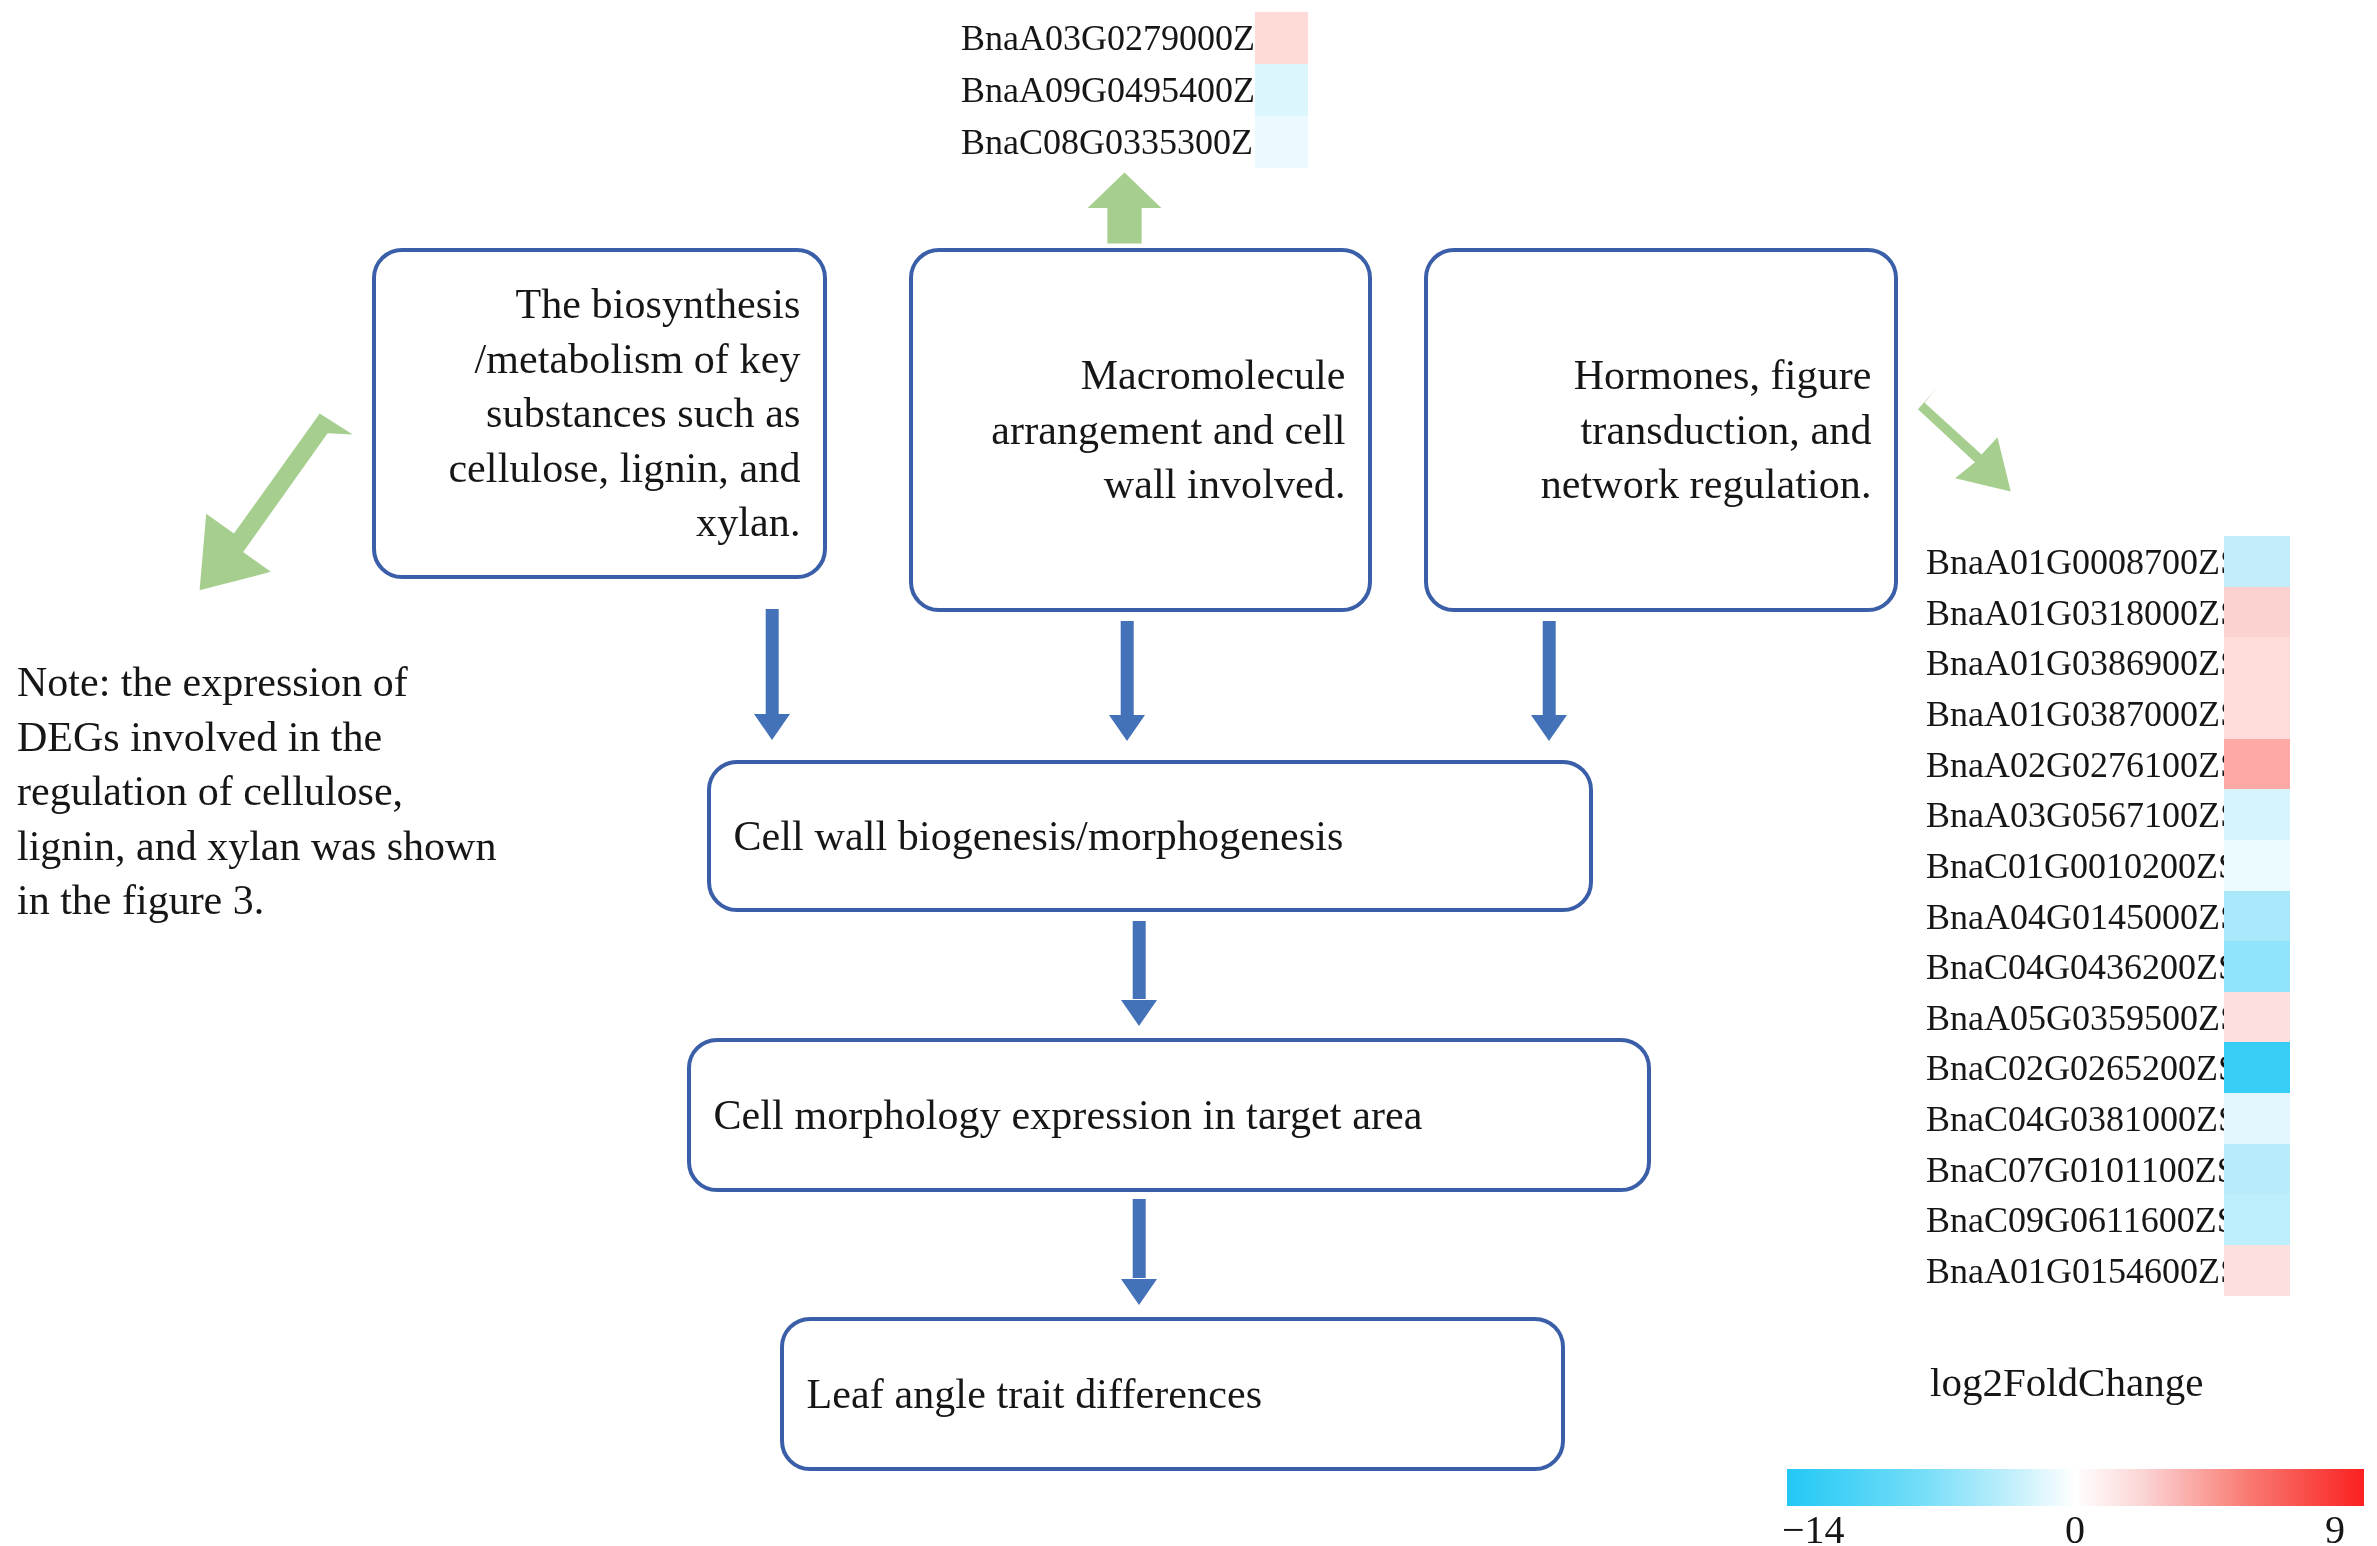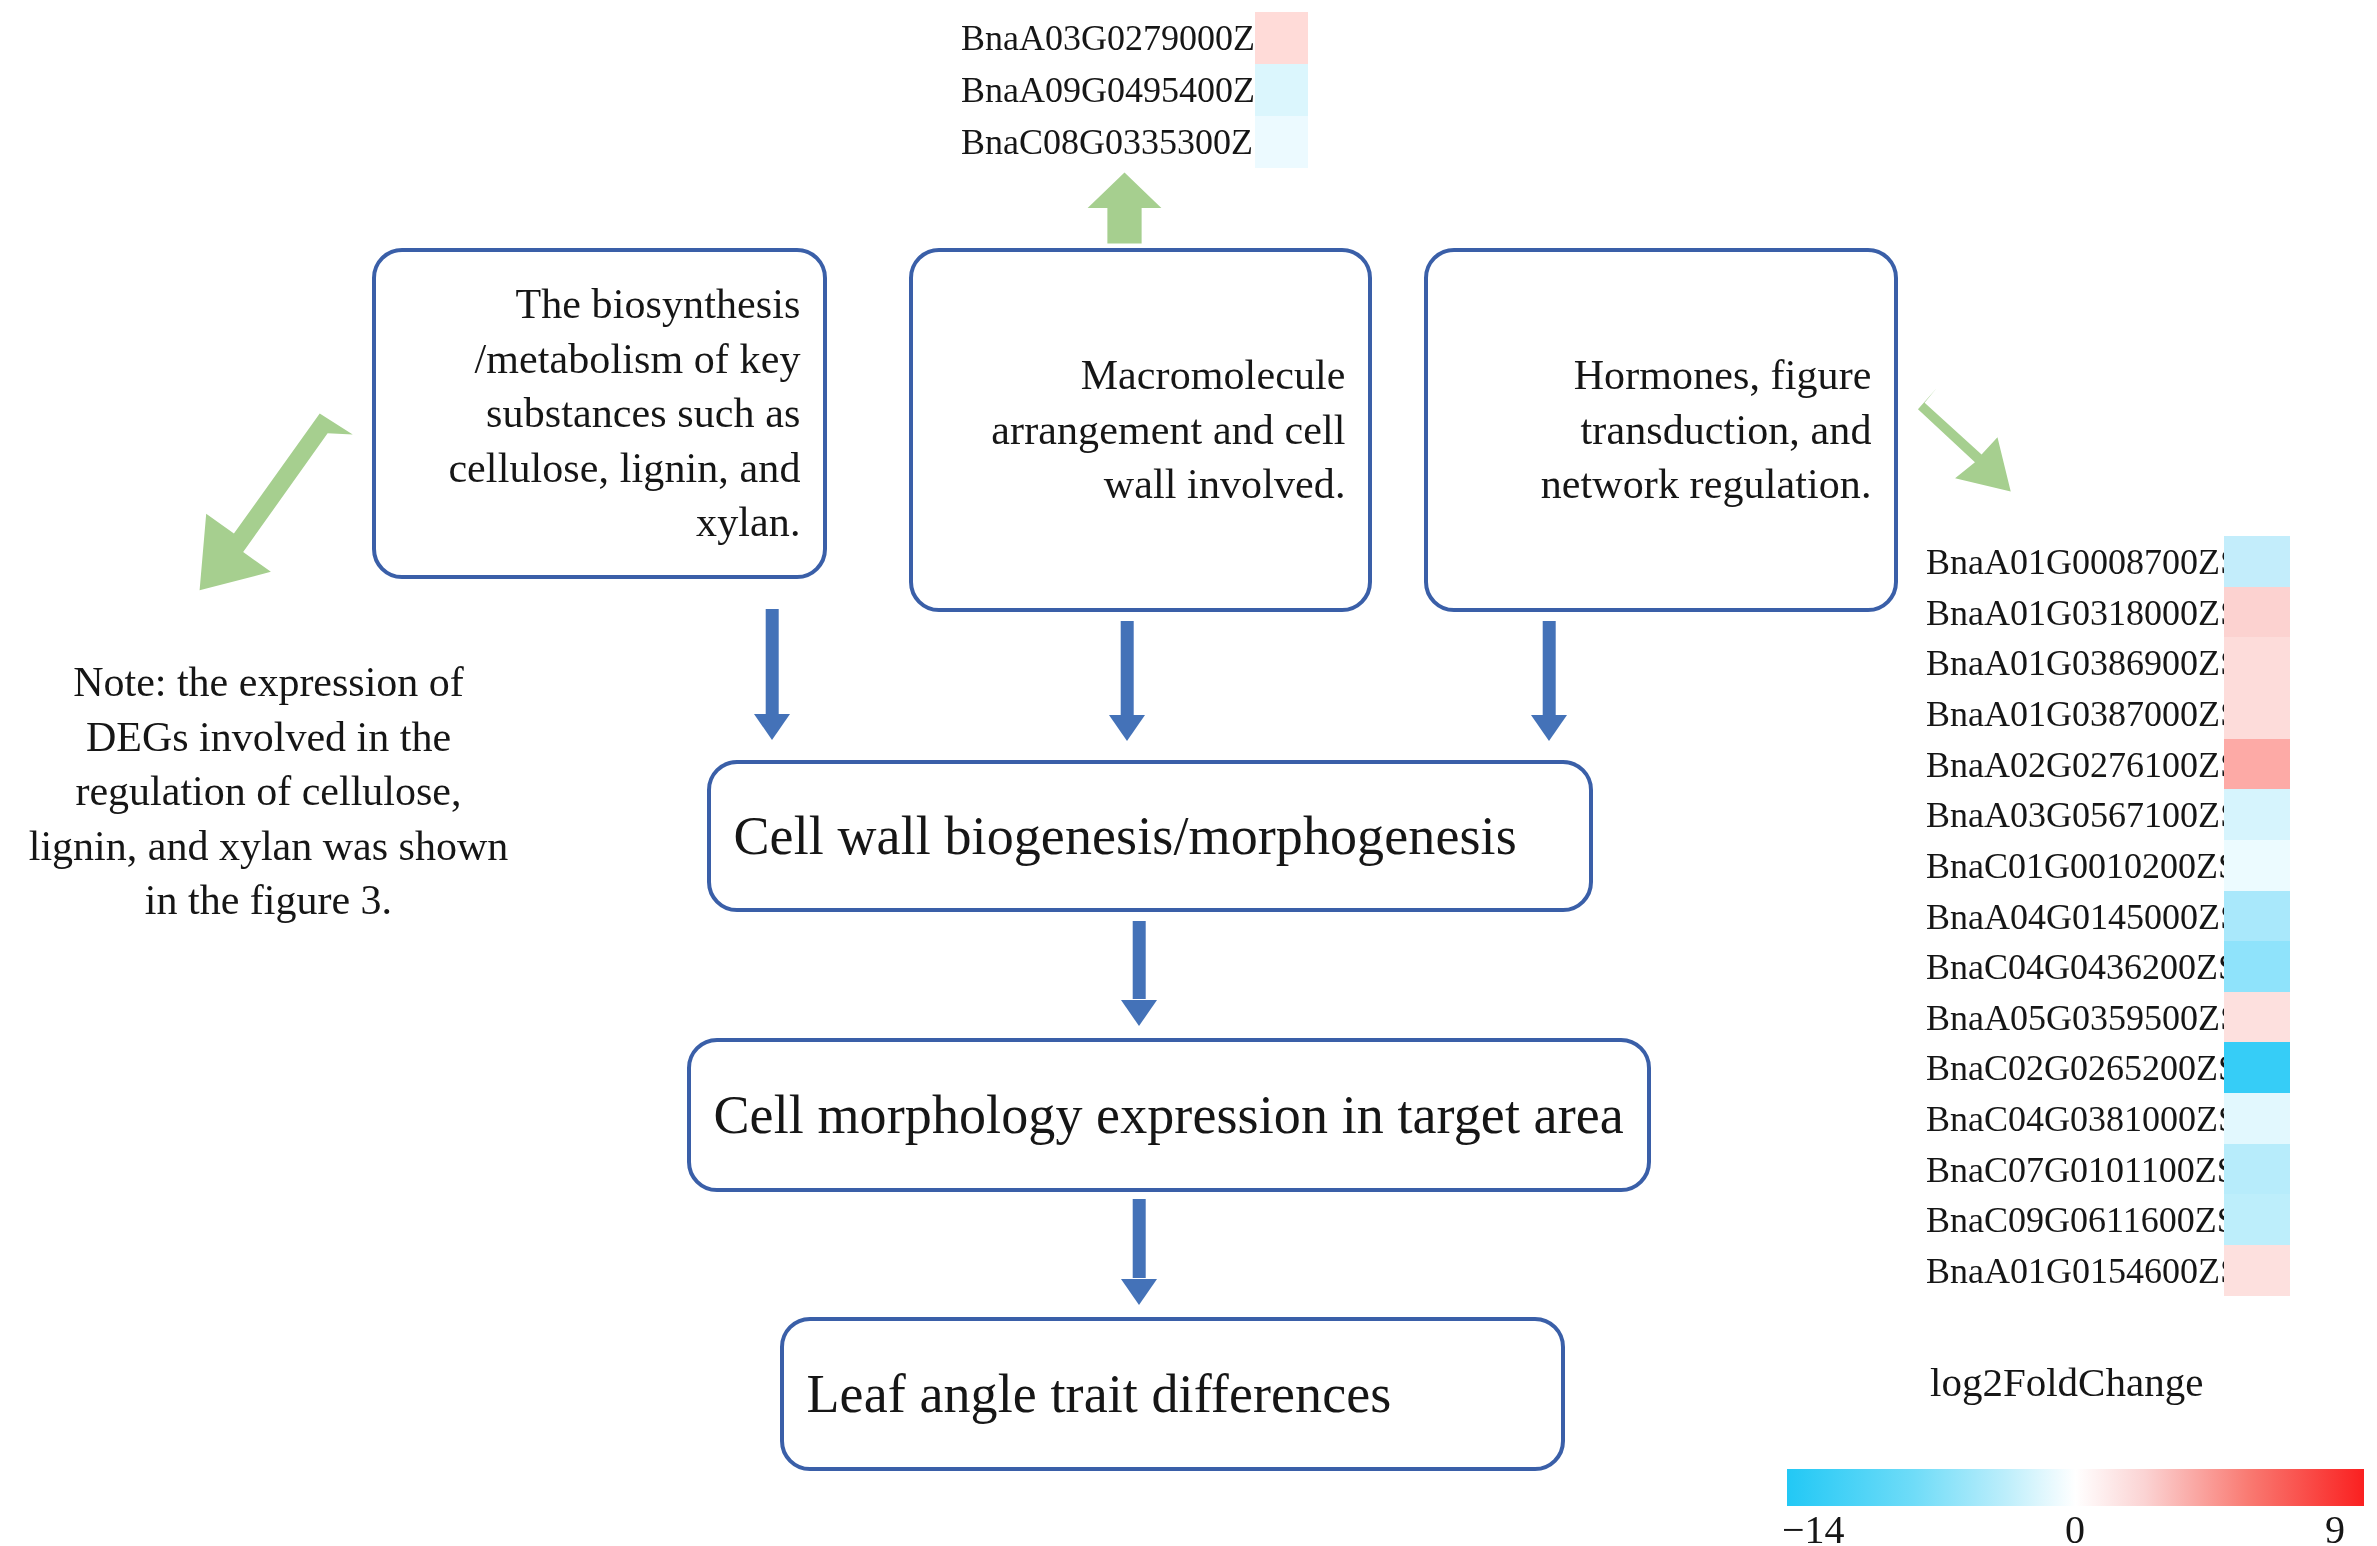--- a/index.html
+++ b/index.html
@@ -20,21 +20,21 @@
     align-items:center;
     padding:0 22.5px;
     text-align:right;
   }
   .box .txt{
     font-size:42px;
     line-height:1.30;
     letter-spacing:0.1px;
   }
   .box.center{justify-content:flex-start;}
-  .box.center .txt{font-size:54px;}
+  .box.center .txt{font-size:42px;}
 
   
   .barrow{position:absolute;}
   .barrow .shaft{
     position:absolute;left:50%;top:0;transform:translateX(-50%);
     width:12.6px;background:#4472b8;
   }
   .barrow .head{
     position:absolute;left:50%;bottom:0;transform:translateX(-50%);
     width:0;height:0;
@@ -156,21 +156,21 @@
     <polygon points="60,2 116,56 86,56 86,110 34,110 34,56 4,56" fill="#a6cf8f"></polygon>
   </svg>
 </div>
 
 <div class="garrow" style="left:1914px;top:384px;width:106px;height:113px;">
   <svg width="106" height="113" viewBox="0 0 160 170">
     <polygon points="34,6 6,38 92,118 62,142 146,162 126,80 102,106 16,28" fill="#a6cf8f"></polygon>
   </svg>
 </div>
 
-<div class="note" style="left:17px;top:655px;text-align:center;">Note: the expression of DEGs involved in the regulation of cellulose, lignin, and xylan was shown in the figure 3.</div>
+<div class="note" style="left:17px;top:655px;">Note: the expression of DEGs involved in the regulation of cellulose, lignin, and xylan was shown in the figure 3.</div>
 
 <div id="right-heatmap">
     <div class="hm-row" style="left: 1926px; top: 536px; width: 417px; height: 51px;">
       <div class="hm-label" style="width: 285px; padding-right: 13.2px; font-size: 36px;">BnaA01G0008700ZS</div>
       <span class="hm-cell" style="width: 66px; height: 51px; background: rgb(195, 237, 251);"></span>
     </div>
     <div class="hm-row" style="left: 1926px; top: 587px; width: 417px; height: 51px;">
       <div class="hm-label" style="width: 285px; padding-right: 13.2px; font-size: 36px;">BnaA01G0318000ZS</div>
       <span class="hm-cell" style="width: 66px; height: 51px; background: rgb(252, 210, 208);"></span>
     </div>

